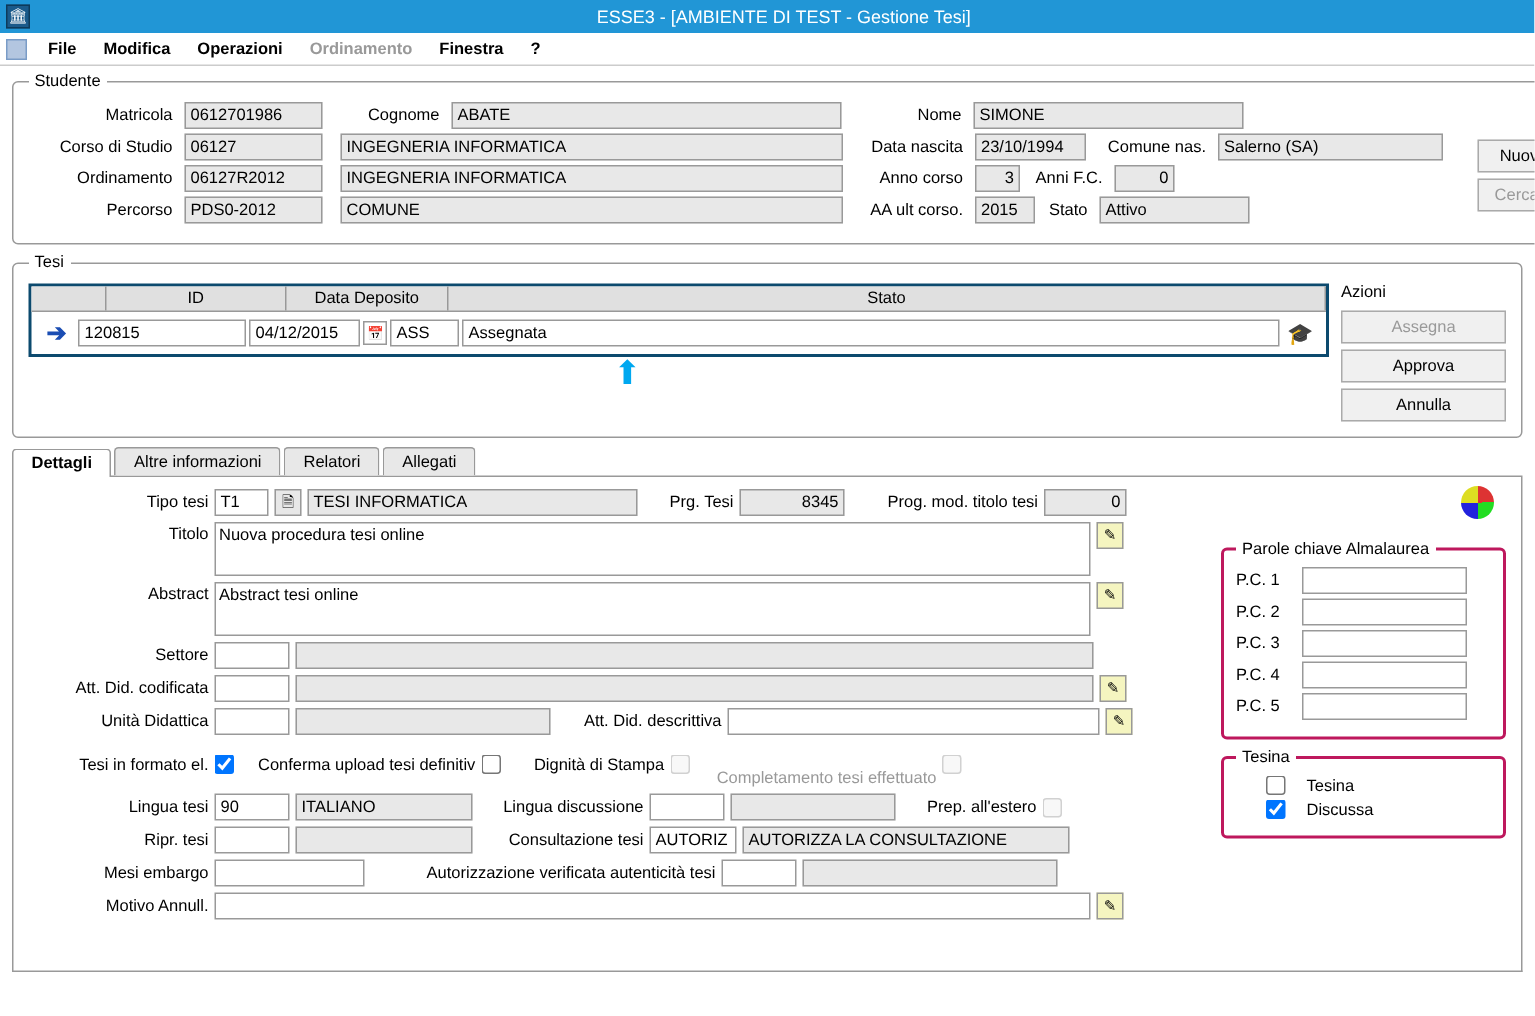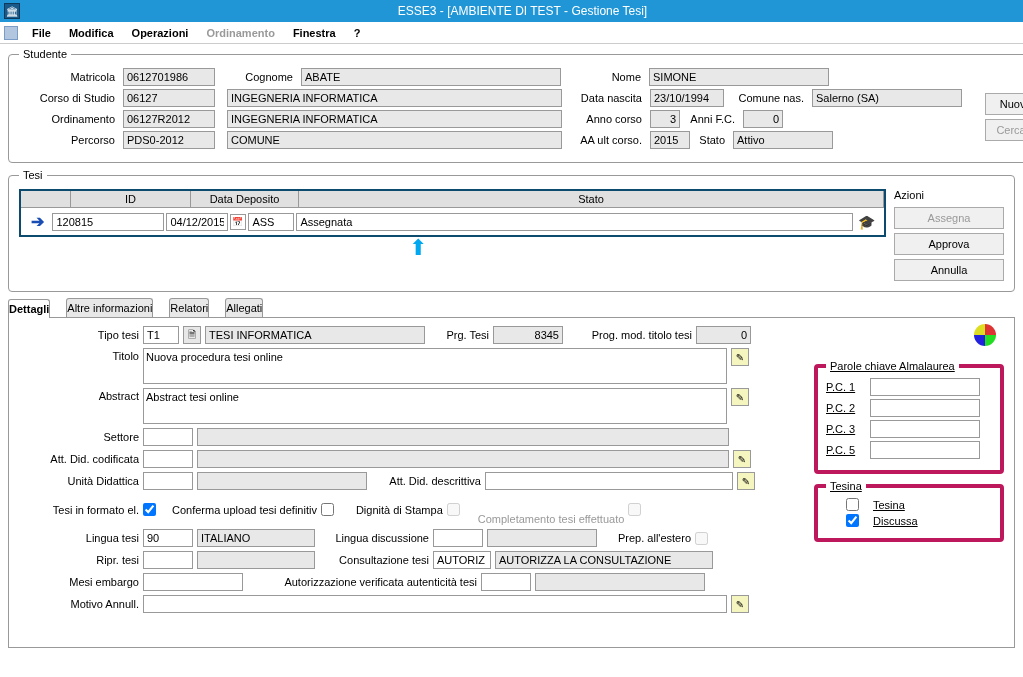--- a/index.html
+++ b/index.html
@@ -28,31 +28,31 @@
 .tesi-header { display: flex; background: #e0e0e0; border-bottom: 1px solid #999; }
 .tesi-header > div { border-right: 1px solid #999; text-align: center; padding: 2px 4px; font-size: 11px; }
 .tesi-row { display: flex; align-items: center; padding: 4px; gap: 2px; }
 .arrow-icon { color: #1a4db3; font-size: 16px; font-weight: bold; padding: 0 6px; }
 .cal-icon { width: 16px; height: 16px; border: 1px solid #999; background: #fff; display: inline-flex; align-items: center; justify-content: center; font-size: 9px; }
 .grad-icon { font-size: 14px; padding: 0 4px; }
 .azioni-box { display: flex; flex-direction: column; gap: 4px; min-width: 110px; }
 .a-title { padding-bottom: 2px; }
 .below-arrow { color: #00a8f0; font-size: 22px; margin-left: 390px; margin-top: -2px; }
 .tabstrip { display: flex; border-bottom: 1px solid #999; margin-top: 6px; }
-.tab { padding: 3px 0; border: 1px solid #999; border-bottom: none; background: #e8e8e8; margin-right: 16px; cursor: pointer; border-radius: 3px 3px 0 0; }
+.tab { padding: 3px 12px; border: 1px solid #999; border-bottom: none; background: #e8e8e8; margin-right: 2px; cursor: pointer; border-radius: 3px 3px 0 0; }
 .tab.active { background: #fff; font-weight: bold; position: relative; top: 1px; }
 .tab-content { border: 1px solid #999; border-top: none; padding: 8px 10px; }
 .det-row { display: flex; align-items: center; margin-bottom: 4px; gap: 4px; }
 .det-lbl { text-align: right; white-space: nowrap; }
 textarea { border: 1px solid #999; background: #fff; font-size: 11px; padding: 2px; resize: none; }
 .iconbtn { width: 18px; height: 18px; border: 1px solid #999; background: #f5f5c0; display: inline-flex; align-items: center; justify-content: center; font-size: 10px; cursor: pointer; }
 .iconbtn.plain { background: #e8e8e8; }
 .disabled-text { color: #999; margin-top: 19px; }
 .globe-icon { width: 22px; height: 22px; border-radius: 50%; background: conic-gradient(#d33 0 25%, #2d2 25% 50%, #22d 50% 75%, #dd2 75% 100%); }
-fieldset.pc { border: 4px solid #be185d; border-radius: 4px; padding: 6px 8px 8px 8px; margin-bottom: 6px; text-decoration: underline; }
+fieldset.pc { border: 2px solid #be185d; border-radius: 4px; padding: 6px 8px 8px 8px; margin-bottom: 6px; }
 .pc-row { display: flex; align-items: center; margin-bottom: 3px; gap: 4px; }
 .main-det-left { width: 780px; }
 </style>
 </head>
 <body>
 
 <div class="titlebar">
   <span class="app-icon">
       <span>🏛</span>
     </span>
@@ -123,21 +123,21 @@
       <div class="tesi-grid">
         <div class="tesi-header">
           <div style="width:50px"></div>
           <div style="width:120px">ID</div>
           <div style="width:108px">Data Deposito</div>
           <div style="flex:1">Stato</div>
         </div>
         <div class="tesi-row">
           <span class="arrow-icon">➔</span>
           <input type="text" class="white" style="width: 112px;" value="120815">
-          <input type="text" class="white" style="width: 62px;" value="04/12/2015">
+          <input type="text" class="white" style="width: 74px;" value="04/12/2015">
           <span class="cal-icon">📅</span>
           <input type="text" class="white" style="width: 46px;" value="ASS">
           <input type="text" class="white" style="flex: 1 1 0%;" value="Assegnata">
           <span class="grad-icon">🎓</span>
         </div>
       </div>
       <div class="below-arrow">⬆</div>
     </div>
     <div class="azioni-box">
       <span class="a-title">Azioni</span>
@@ -254,20 +254,24 @@
           </div>
       <div class="pc-row">
             <span style="width:40px">P.C. 2</span>
             <input type="text" class="white" style="width: 110px;">
           </div>
       <div class="pc-row">
             <span style="width:40px">P.C. 3</span>
             <input type="text" class="white" style="width: 110px;">
           </div>
       <div class="pc-row">
+            <span style="width:40px">P.C. 4</span>
+            <input type="text" class="white" style="width: 110px;">
+          </div>
+      <div class="pc-row">
             <span style="width:40px">P.C. 5</span>
             <input type="text" class="white" style="width: 110px;">
           </div>
     </fieldset>
     <fieldset class="pc">
       <legend>Tesina</legend>
       <div class="pc-row">
             <span style="width:16px"></span>
             <input type="checkbox" style="">
             <span style="width:6px"></span>

